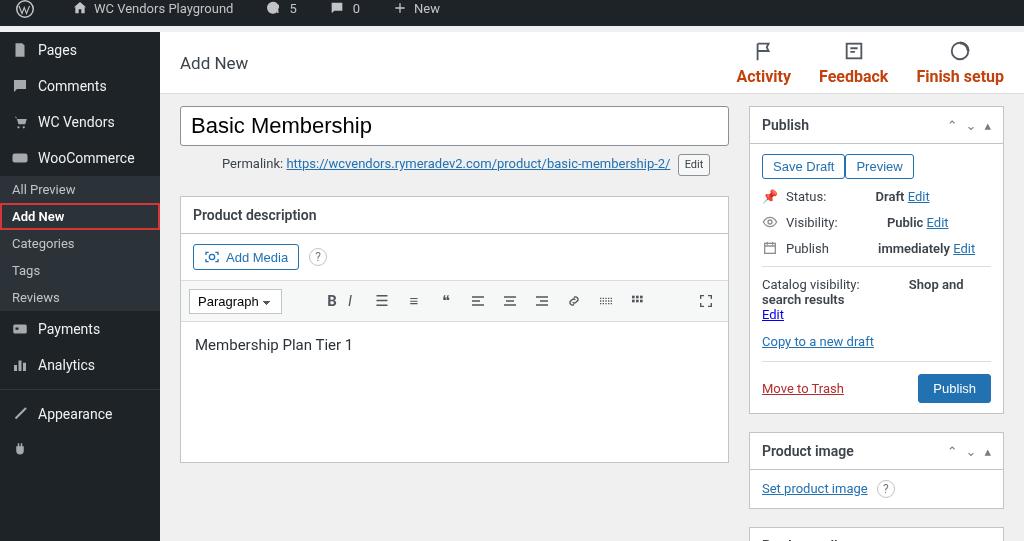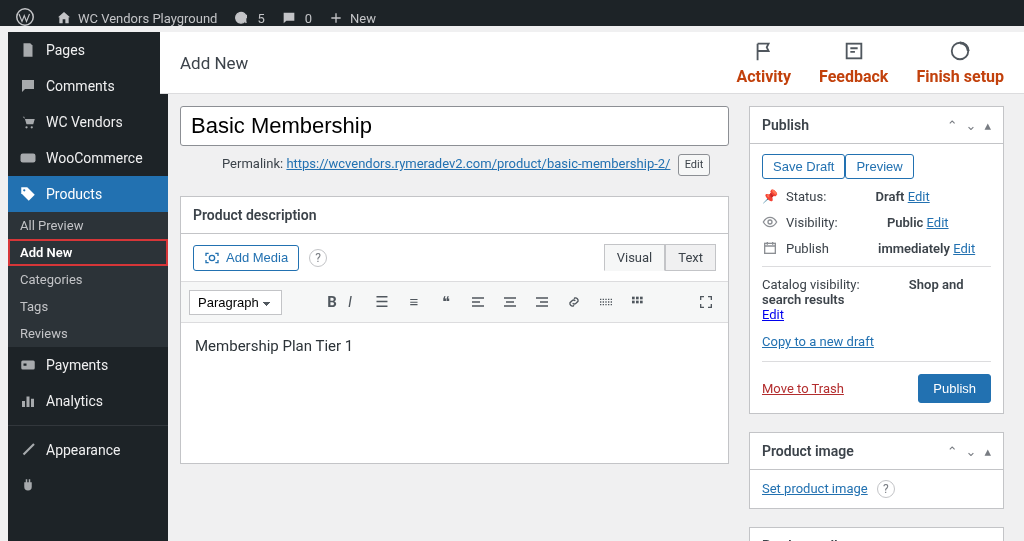--- a/index.html
+++ b/index.html
@@ -1,25 +1,25 @@
 <!DOCTYPE html>
 <html><head>
 <meta charset="utf-8">
 <style>
 * { box-sizing: border-box; margin: 0; padding: 0; }
 body { font-family: -apple-system, BlinkMacSystemFont, "Segoe UI", Roboto, sans-serif; font-size: 13px; color: #3c434a; background: #f0f0f1; width: 1024px; height: 541px; overflow: hidden; }
 
 
-.adminbar { background: #1d2327; color: #c3c4c7; height: 26px; display: flex; align-items: flex-end; padding: 0 8px; font-size: 13px; }
+.adminbar { background: #1d2327; color: #c3c4c7; height: 26px; display: flex; align-items: flex-start; padding: 0 8px; font-size: 13px; gap: 16px; }
 .adminbar .ab-item { display: flex; align-items: center; padding: 0 8px; color: #c3c4c7; cursor: default; }
 .adminbar .ab-item .icon { margin-right: 6px; fill: #c3c4c7; }
 .adminbar .count { background: transparent; color: #c3c4c7; margin-left: 2px; }
 
 
-.sidebar { position: absolute; top: 32px; left: 8px; width: 160px; background: #1d2327; color: #fff; height: 509px; font-size: 14px; }
+.sidebar { position: absolute; top: 32px; left: 0; width: 160px; background: #1d2327; color: #fff; height: 509px; font-size: 14px; }
 .menu-item { display: flex; align-items: center; padding: 8px 10px; color: #f0f0f1; cursor: pointer; }
 .menu-item .micon { width: 20px; height: 20px; margin-right: 8px; display: inline-flex; align-items: center; justify-content: center; }
 .menu-item.active { background: #2271b1; color: #fff; position: relative; }
 .menu-item.active::after { content: ""; position: absolute; right: -8px; top: 50%; margin-top: -8px; border: 8px solid transparent; border-right-color: #f0f0f1; }
 .submenu { background: #2c3338; }
 .submenu .sub-item { padding: 6px 12px; color: #c3c4c7; cursor: pointer; font-size: 13px; }
 .submenu .sub-item.current { color: #fff; font-weight: 600; outline: 2px solid #d63638; outline-offset: -2px; }
 .menu-sep { border-top: 1px solid #32373c; margin: 6px 0; }
 
 
@@ -140,29 +140,20 @@
       <span>WC Vendors</span>
     </div>
   <div class="menu-item">
       <span class="micon">
         <svg width="18" height="18" viewBox="0 0 24 24">
           <rect x="2" y="6" width="20" height="12" rx="3" fill="#a7aaad"></rect>
         </svg>
       </span>
       <span>WooCommerce</span>
     </div>
-  <div class="menu-item active">
-      <span class="micon">
-        <svg width="18" height="18" viewBox="0 0 24 24" fill="#fff">
-          <path d="M3 3h8l10 10-8 8L3 11z"></path>
-          <circle cx="7" cy="7" r="1.5" fill="#2271b1"></circle>
-        </svg>
-      </span>
-      <span>Products</span>
-    </div>
   <div class="submenu">
     <div class="sub-item">All Preview</div>
     <div class="sub-item current">Add New</div>
     <div class="sub-item">Categories</div>
     <div class="sub-item">Tags</div>
     <div class="sub-item">Reviews</div>
   </div>
   <div class="menu-item">
       <span class="micon">
         <svg width="18" height="18" viewBox="0 0 24 24" fill="#a7aaad">
@@ -246,24 +237,20 @@
         <h2>Product description</h2>
         <div class="editor-toolbar1">
           <button class="add-media-btn">
               <svg width="16" height="16" viewBox="0 0 24 24" fill="none" stroke="#2271b1" stroke-width="2">
                 <circle cx="12" cy="12" r="4"></circle>
                 <path d="M3 9V5h4M21 9V5h-4M3 15v4h4M21 15v4h-4"></path>
               </svg>
               <span>Add Media</span>
             </button>
           <span class="help-q">?</span>
-          <div class="editor-tabs">
-            <div class="editor-tab active">Visual</div>
-            <div class="editor-tab">Text</div>
-          </div>
         </div>
         <div class="editor-toolbar2">
           <select class="fmt-select"><option>Paragraph</option></select>
           <span class="tool-btn bold">B</span>
           <span class="tool-btn italic">I</span>
           <span class="tool-btn">☰</span>
           <span class="tool-btn">≡</span>
           <span class="tool-btn">❝</span>
           <span class="tool-btn">
               <svg width="16" height="16" viewBox="0 0 24 24" stroke="#50575e" stroke-width="2">

